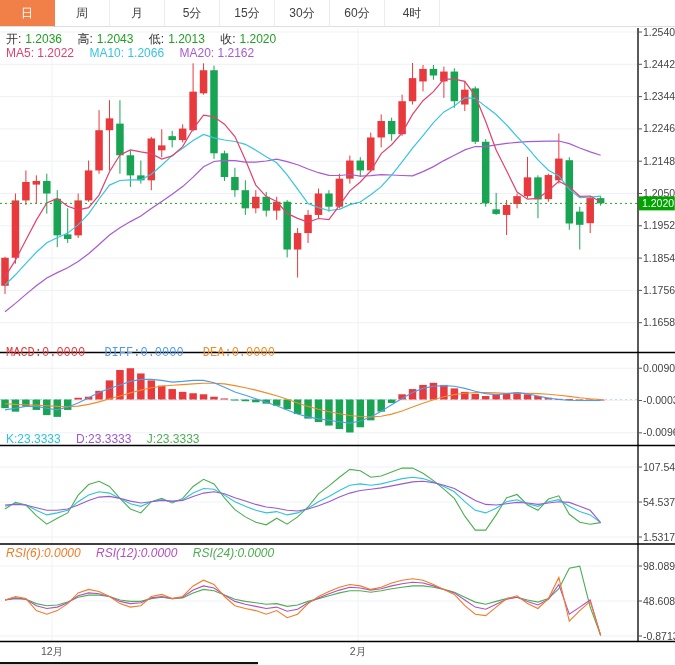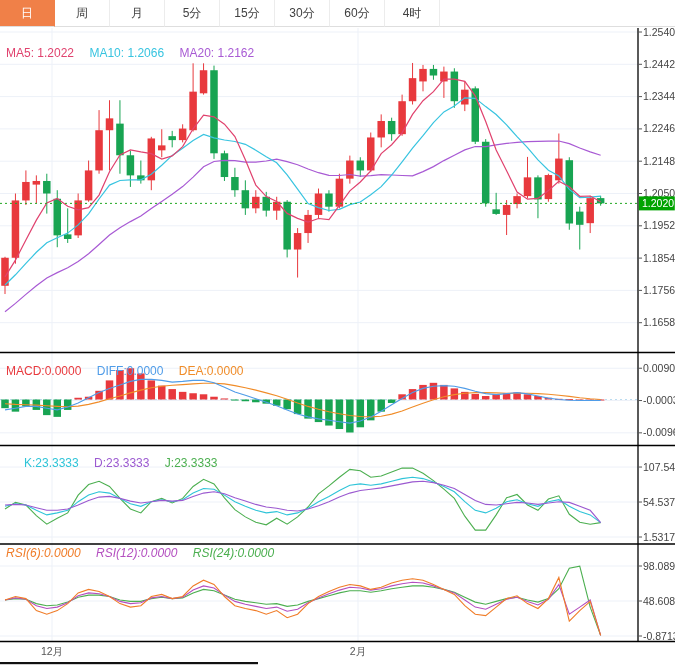--- a/index.html
+++ b/index.html
@@ -26,34 +26,40 @@
     <div class="tab">周</div>
     <div class="tab">月</div>
     <div class="tab">5分</div>
     <div class="tab">15分</div>
     <div class="tab">30分</div>
     <div class="tab">60分</div>
     <div class="tab">4时</div>
     <div class="tabfill"></div>
   </div>
 
+  <div class="lg" style="top:31px;">
+    <span style="color:#333">开:</span><span class="gap" style="color:#21a121">1.2036</span>
+    <span style="color:#333">高:</span><span class="gap" style="color:#21a121">1.2043</span>
+    <span style="color:#333">低:</span><span class="gap" style="color:#21a121">1.2013</span>
+    <span style="color:#333">收:</span><span style="color:#21a121">1.2020</span>
+  </div>
 
   <div class="lg" style="top:46px;">
     <span class="gap" style="color:#e0426e">MA5: 1.2022</span>
     <span class="gap" style="color:#38c4e0">MA10: 1.2066</span>
     <span style="color:#a85ad4">MA20: 1.2162</span>
   </div>
 
-  <div class="lg" style="top:364px;">
+  <div class="lg" style="top:346px;font-family:Liberation Mono, monospace;">
     <span class="gap" style="color:#e8393d">MACD:0.0000</span>
     <span class="gap" style="color:#4f9ce8">DIFF:0.0000</span>
     <span style="color:#f08c28">DEA:0.0000</span>
   </div>
 
-  <div class="lg" style="top:456px;margin-left:18px;">
+  <div class="lg" style="top:432px;">
     <span class="gap" style="color:#2ec4d8">K:23.3333</span>
     <span class="gap" style="color:#9b59d0">D:23.3333</span>
     <span style="color:#4caf50">J:23.3333</span>
   </div>
 
   <div class="lg" style="top:546px;font-style:italic;">
     <span class="gap" style="color:#f07c28">RSI(6):0.0000</span>
     <span class="gap" style="color:#b44fc0">RSI(12):0.0000</span>
     <span style="color:#4caf50">RSI(24):0.0000</span>
   </div>

